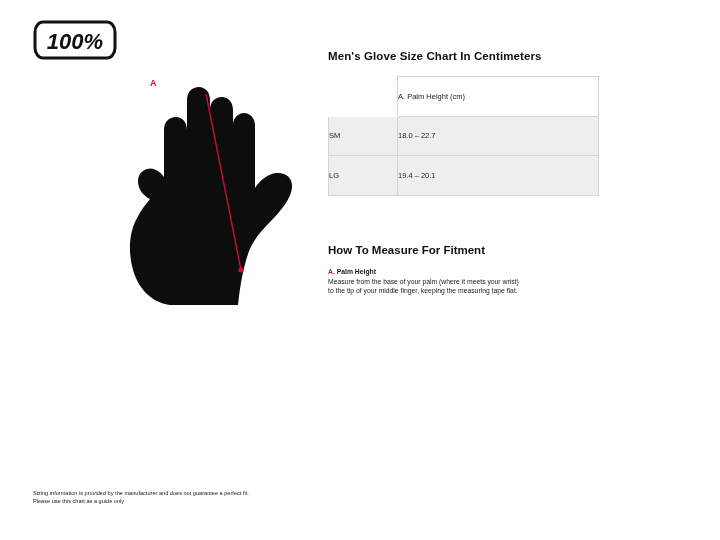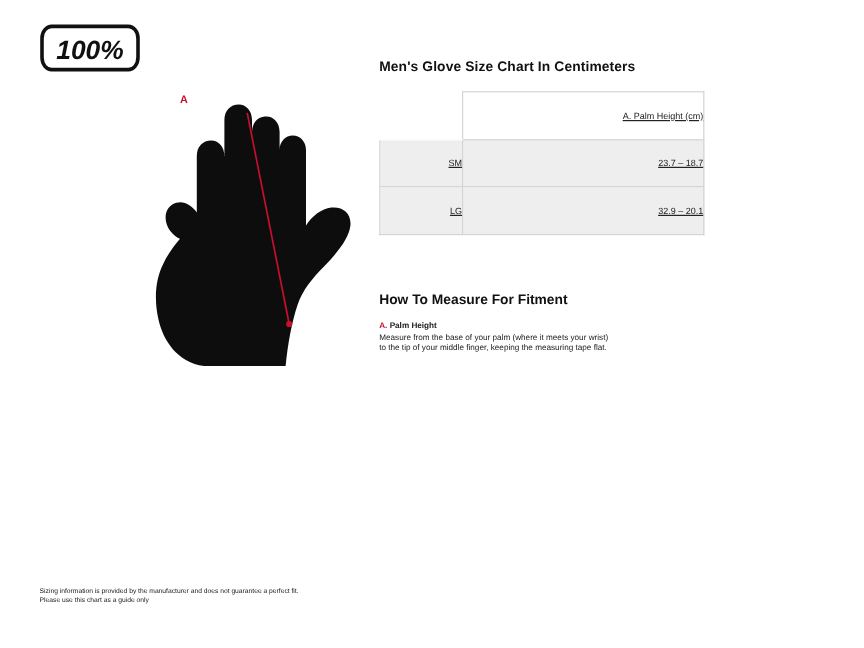--- a/index.html
+++ b/index.html
@@ -40,47 +40,46 @@
     top: 78px;
     font-size: 9px;
     font-weight: bold;
     color: #c8102e;
     letter-spacing: 0.2px;
   }
 
   
   .right-col {
     position: absolute;
-    left: 316px;
+    left: 328px;
     top: 50px;
     width: 360px;
   }
   .chart-title {
     font-size: 11.5px;
     font-weight: bold;
     color: #111111;
     margin: 0 0 14px 0;
     letter-spacing: 0.1px;
   }
 
   table.size-table {
     border-collapse: collapse;
     width: 268px;
     table-layout: fixed;
   }
   table.size-table td, table.size-table th {
     border: 1px solid #d4d4d4;
     height: 38.5px;
-    text-align: right;
+    text-align: left;
     vertical-align: middle;
     font-size: 7.5px;
     font-weight: normal;
     color: #222222;
     padding: 0;
-    text-decoration: underline;
   }
   table.size-table .col-label { width: 68px; }
   table.size-table .col-val { width: 200px; }
 
   .hdr-blank {
     background: #ffffff;
     border-left: 1px solid #ffffff !important;
     border-top: 1px solid #ffffff !important;
     border-bottom: 1px solid #ffffff !important;
   }
@@ -178,25 +177,25 @@
   <table class="size-table">
     <thead>
       <tr>
         <th class="hdr-blank col-label"></th>
         <th class="hdr-cell col-val">A. Palm Height (cm)</th>
       </tr>
     </thead>
     <tbody>
       <tr class="row-shade">
         <td>SM</td>
-        <td>23.7 – 18.7</td>
+        <td>18.0 – 22.7</td>
       </tr>
       <tr class="row-shade">
         <td>LG</td>
-        <td>32.9 – 20.1</td>
+        <td>19.4 – 20.1</td>
       </tr>
     </tbody>
   </table>
 
   <div class="how-title">How To Measure For Fitment</div>
   <div class="how-sub">
     <span class="red">A.</span>
     <span>Palm Height</span>
   </div>
   <div class="how-body">Measure from the base of your palm (where it meets your wrist) to the tip of your middle finger, keeping the measuring tape flat.</div>

